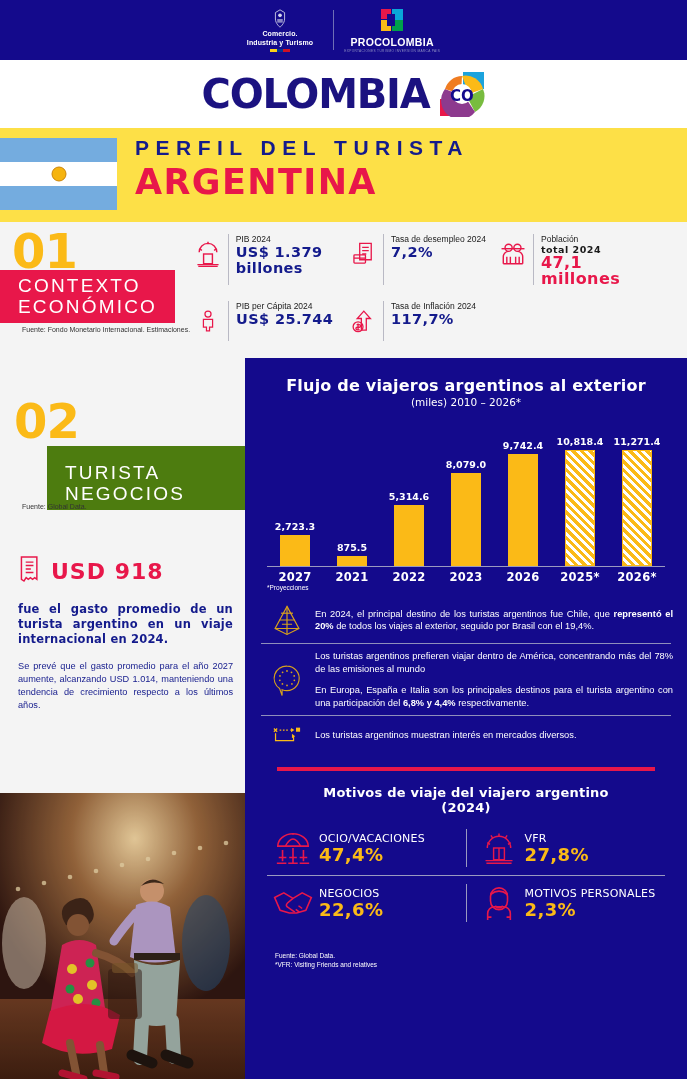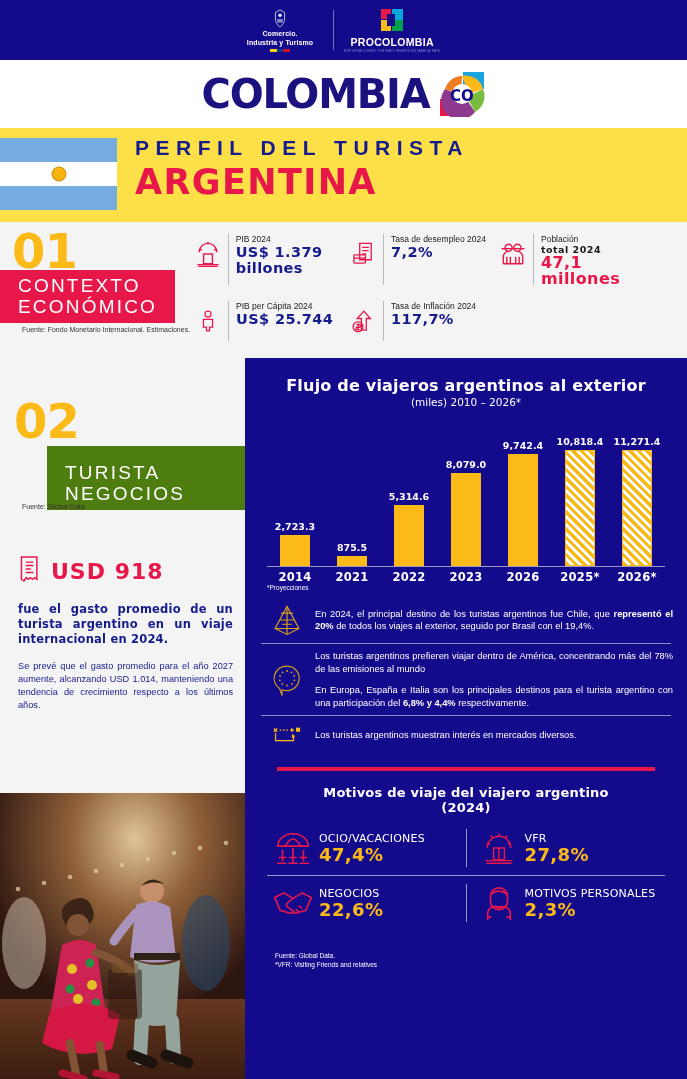--- a/index.html
+++ b/index.html
@@ -472,21 +472,21 @@
           <div class="bval">10,818.4</div>
           <div class="bar-r proj" style="height:124px"></div>
         </div>
         <div class="bwrap">
           <div class="bval">11,271.4</div>
           <div class="bar-r proj" style="height:130px"></div>
         </div>
       </div>
       <div class="axis"></div>
       <div class="xlabels">
-        <div>2014</div>
+        <div>2027</div>
         <div>2021</div>
         <div>2022</div>
         <div>2023</div>
         <div>2026</div>
         <div>2025*</div>
         <div>2026*</div>
       </div>
     </div>
     <div class="proynote">*Proyecciones</div>
 

